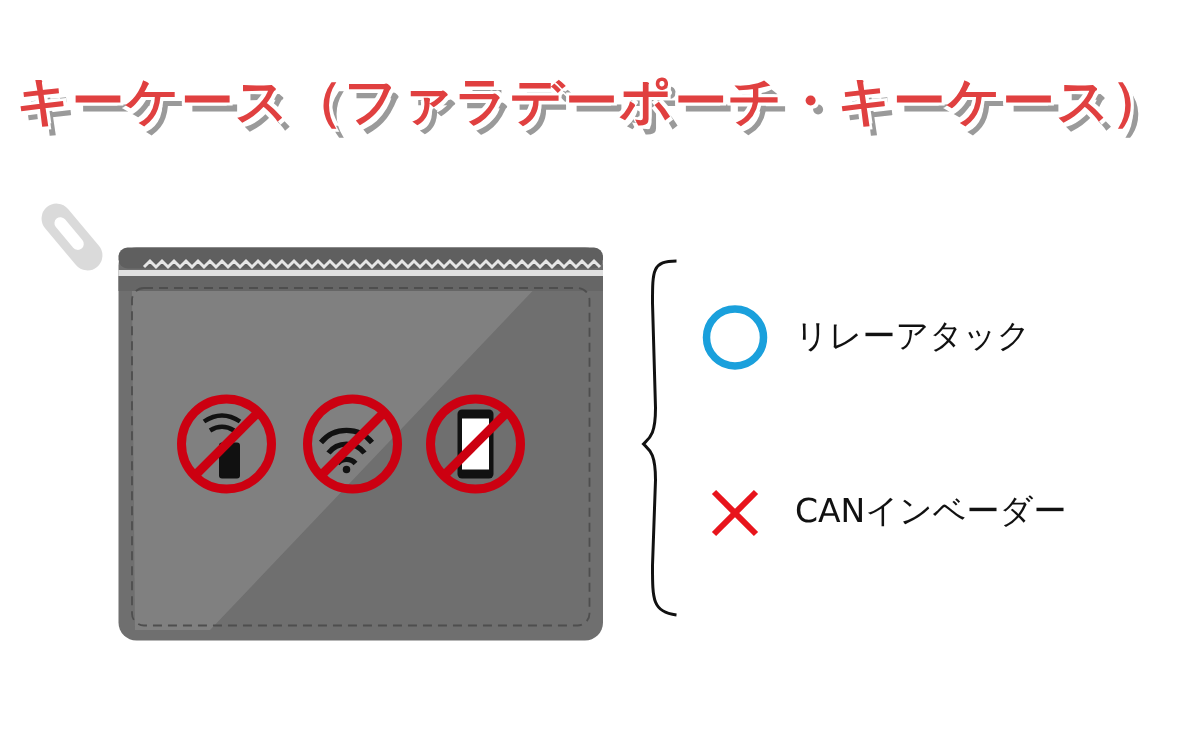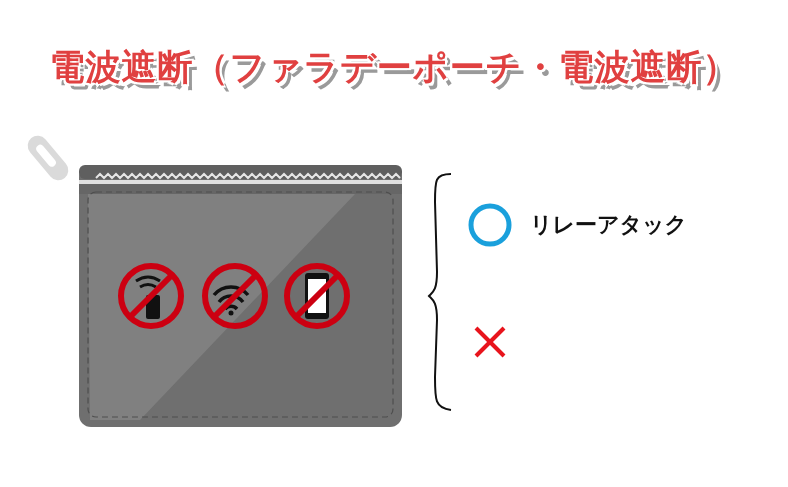--- a/index.html
+++ b/index.html
@@ -9,27 +9,27 @@
     position:absolute; left:0; top:44px; width:788px; text-align:center;
     font-size:35px; font-weight:bold; color:#e04040; letter-spacing:1px;
     text-shadow: 2px 2px 0 #fff, -2px -2px 0 #fff, 2px -2px 0 #fff, -2px 2px 0 #fff,
                  5px 6px 0 #9a9a9a;
   }
   .pouch { position:absolute; left:0; top:0; width:420px; height:487px; }
   .brace { position:absolute; left:425px; top:172px; }
   .row { position:absolute; display:flex; align-items:center; }
   .row1 { left:460px; top:202px; }
   .row2 { left:460px; top:322px; }
-  .label { font-size:22px; font-weight:bold; color:#111; line-height:34px; }
+  .label { font-size:22px; font-weight:normal; color:#111; line-height:34px; }
   .mark { width:60px; display:flex; justify-content:center; margin-right:10px; }
 </style>
 </head>
 <body>
 
-<div class="title">電波遮断（ファラデーポーチ・電波遮断）</div>
+<div class="title">キーケース（ファラデーポーチ・キーケース）</div>
 
 <svg class="pouch" viewBox="0 0 420 487" width="420" height="487">
 
   <g>
     <rect x="38" y="132" width="20" height="52" rx="10" transform="rotate(-40 48 158)" fill="#dadada"></rect>
     <rect x="44" y="142" width="8" height="26" rx="4" transform="rotate(-40 48 158)" fill="#fff"></rect>
     <path d="M80 168 L92 168 L88 176 Z" fill="#bdbdbd"></path>
   </g>
 
   <rect x="79" y="165" width="323" height="262" rx="12" fill="#6f6f6f"></rect>
@@ -82,14 +82,15 @@
 </div>
 
 <div class="row row2">
   <span class="mark">
     <svg width="40" height="40">
         <line x1="6" y1="6" x2="34" y2="34" stroke="#e8141c" stroke-width="4"></line>
         <line x1="34" y1="6" x2="6" y2="34" stroke="#e8141c" stroke-width="4"></line>
       </svg>
   </span>
   <div>
+    <div class="label">CANインベーダー</div>
   </div>
 </div>
 
 </body></html>

